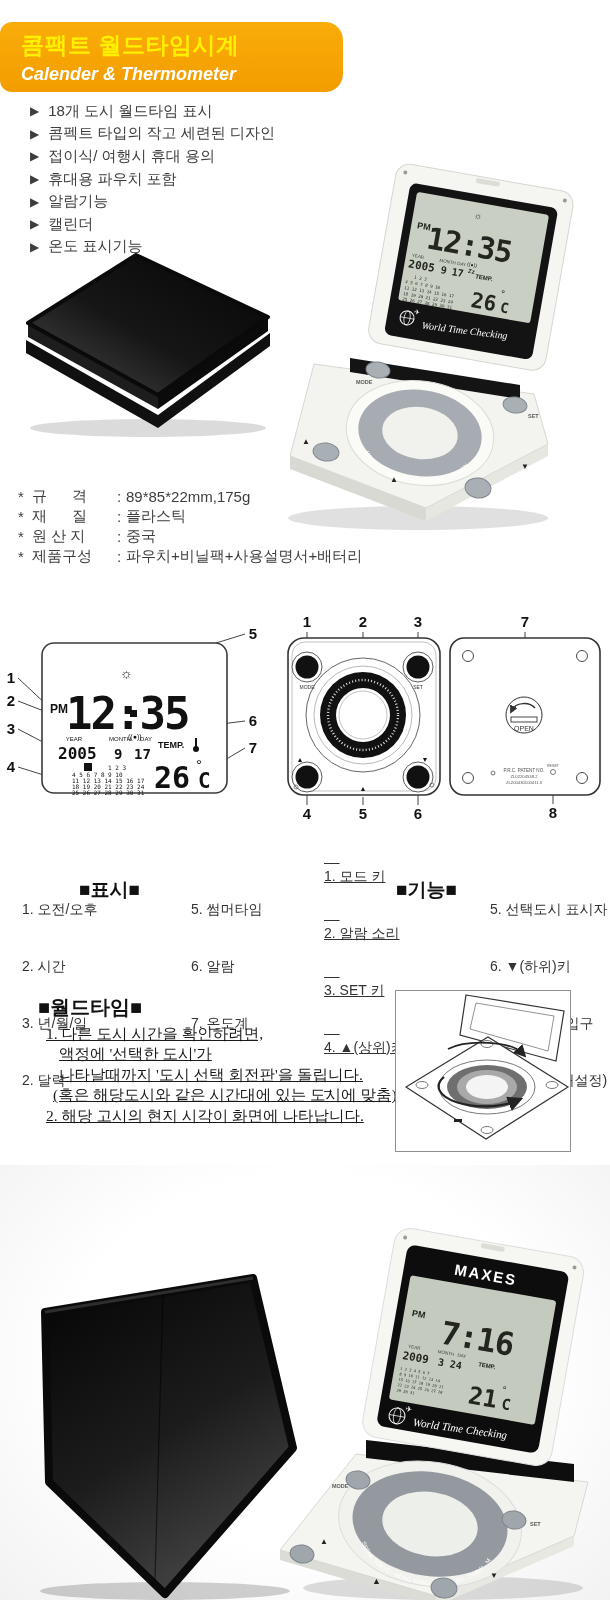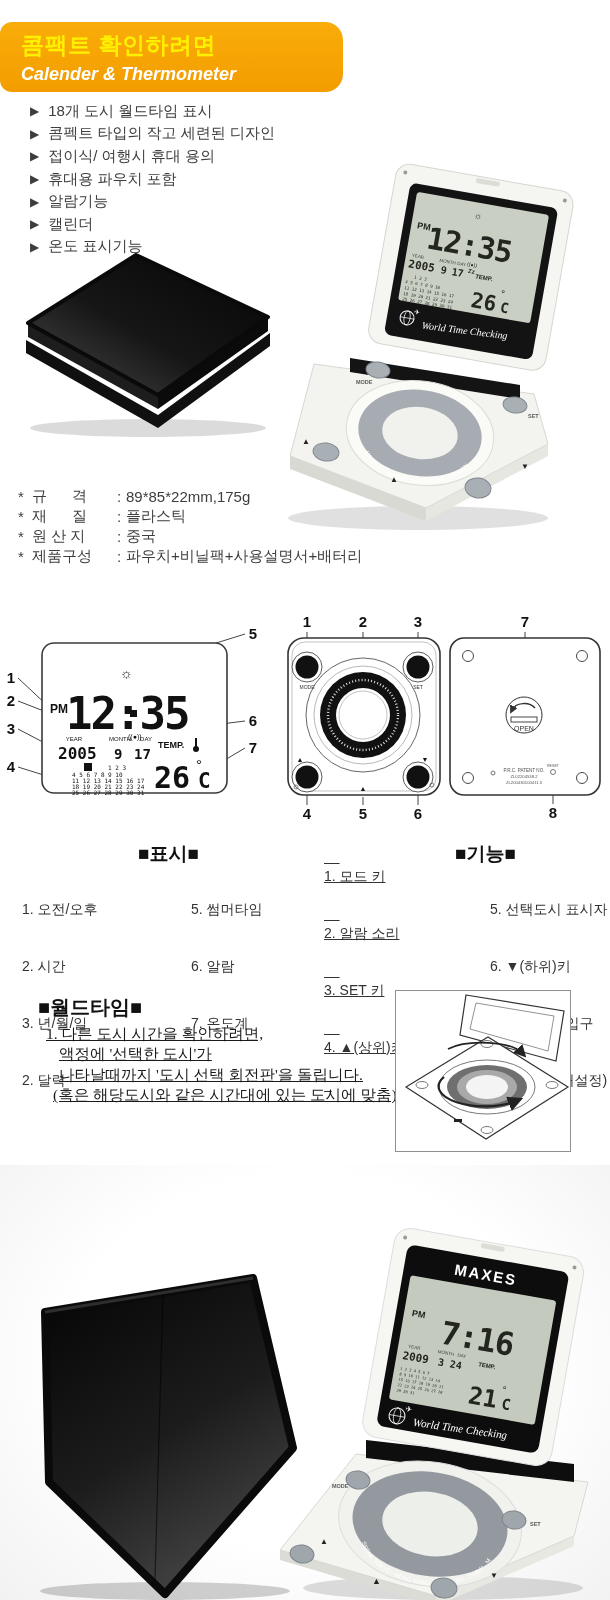--- a/index.html
+++ b/index.html
@@ -15,42 +15,42 @@
   .features{left:30px;top:100px;list-style:none;margin:0;padding:0;}
   .features li{display:flex;align-items:center;height:22.6px;font-size:15px;color:#3d3d3d;}
   .features .blt{font-size:12px;margin-right:9px;color:#3d3d3d;}
   
   .specs{left:18px;top:486px;font-size:15px;color:#3d3d3d;}
   .spec-row{height:20px;display:flex;align-items:center;}
   .spec-mark{width:14px;}
   .spec-label{white-space:pre;display:inline-block;width:80px;}
   .spec-colon{width:14px;text-align:center;}
   
-  .legend-h{font-size:19px;font-weight:bold;color:#111;text-align:right;width:120px;}
+  .legend-h{font-size:19px;font-weight:bold;color:#111;text-align:left;width:120px;margin-top:36px;}
   .legend-col{font-size:14px;color:#333;line-height:19px;white-space:pre;}
   
   .wt-h{font-size:20px;font-weight:bold;color:#111;font-family:"Liberation Serif","DejaVu Serif",serif;}
   .wt-lines{font-family:"Liberation Serif","DejaVu Serif",serif;font-size:15.5px;color:#1a1a1a;line-height:20.4px;text-decoration:underline;}
   .wt-lines .ind{padding-left:13px;}
   .wt-lines .ind2{padding-left:7px;}
   .illu-box{left:395px;top:990px;width:176px;height:162px;border:1px solid #8f8f8f;box-sizing:border-box;background:#fff;}
   .photo2-bg{left:0;top:1165px;width:610px;height:435px;
              background:radial-gradient(ellipse at 50% 45%,#ffffff 55%,#f2f2f2 100%);}
   svg text{user-select:none;}
   .sans{font-family:"Liberation Sans","DejaVu Sans",sans-serif;}
   .mono{font-family:"DejaVu Sans Mono",monospace;}
   .serif{font-family:"Liberation Serif","DejaVu Serif",serif;}
 </style>
 </head>
 <body>
 
 <div class="page">
 
   <div class="abs banner">
-    <div class="banner-title">콤팩트 확인하려면</div>
+    <div class="banner-title">콤팩트 월드타임시계</div>
     <div class="banner-sub">Calender &amp; Thermometer</div>
   </div>
 
   <ul class="abs features">
     <li>
         <span class="blt">▶</span>
         <span>18개 도시 월드타임 표시</span>
       </li>
     <li>
         <span class="blt">▶</span>
@@ -335,20 +335,21 @@
     <div>7. 건전지 투입구</div>
     <div>8. RESET (재설정)</div>
   </div>
 
   <div class="abs wt-h" style="left:38px;top:994px;">■월드타임■</div>
   <div class="abs wt-lines" style="left:46px;top:1024px;">
     <div>1. 다른 도시 시간을 확인하려면,</div>
     <div class="ind">액정에 '선택한 도시'가</div>
     <div class="ind">나타날때까지 '도시 선택 회전판'을 돌립니다.</div>
     <div class="ind2">(혹은 해당도시와 같은 시간대에 있는 도시에 맞춤)</div>
+    <div>2. 해당 고시의 현지 시각이 화면에 나타납니다.</div>
   </div>
 
   <div class="abs illu-box">
     <svg width="174" height="160" viewBox="0 0 174 160">
       <defs>
         <marker id="ah2" markerWidth="7" markerHeight="7" refX="3.5" refY="3.5" orient="auto">
           <path d="M0,0 L7,3.5 L0,7 Z" fill="#222"></path>
         </marker>
       </defs>
       <polygon points="70,4 168,20 160,70 64,44" fill="#fff" stroke="#333" stroke-width="1.2"></polygon>

